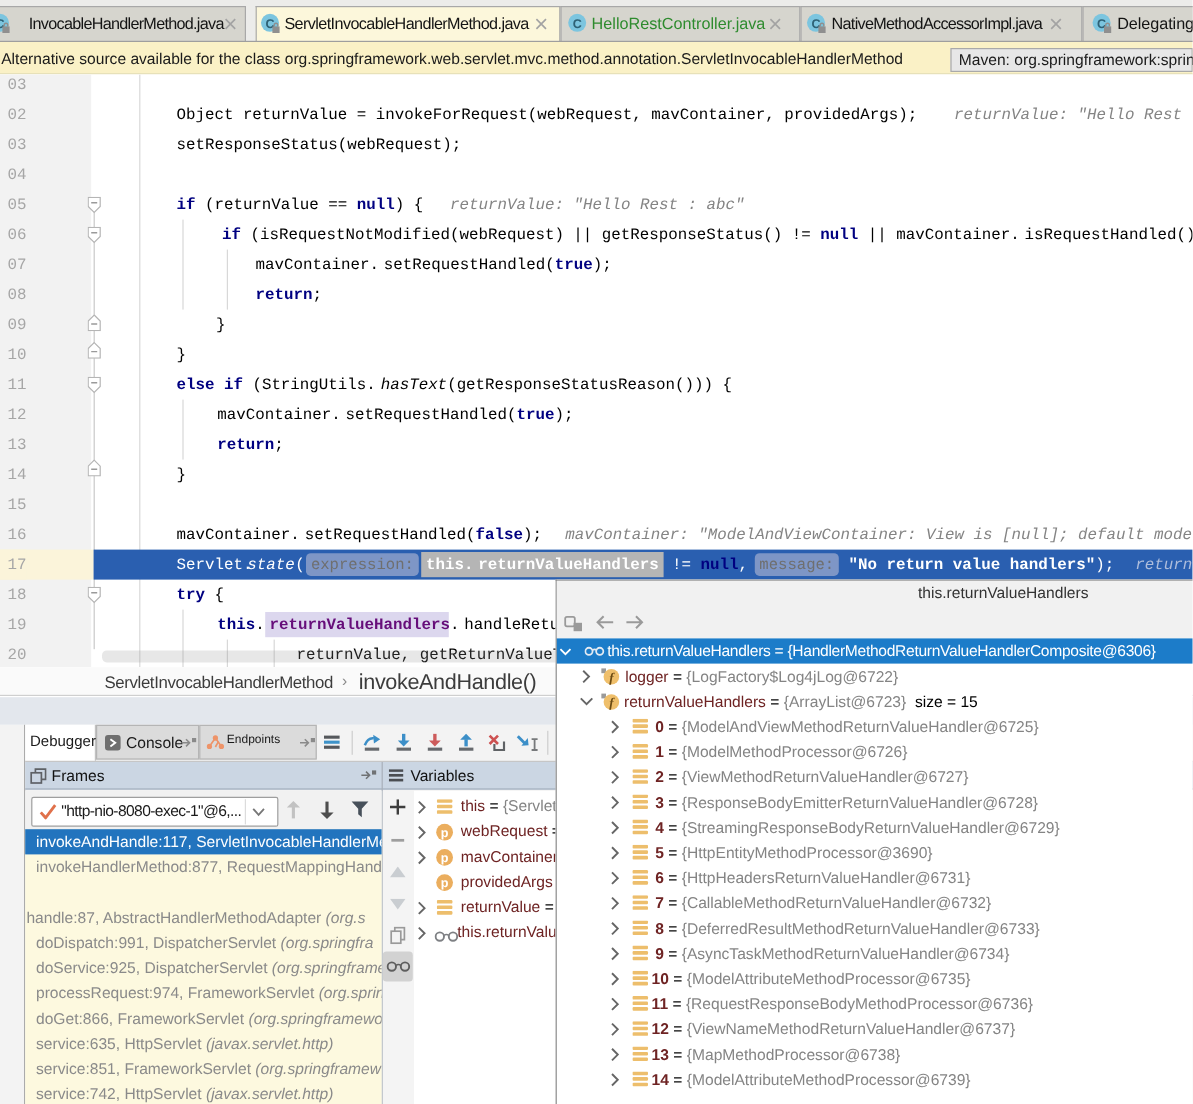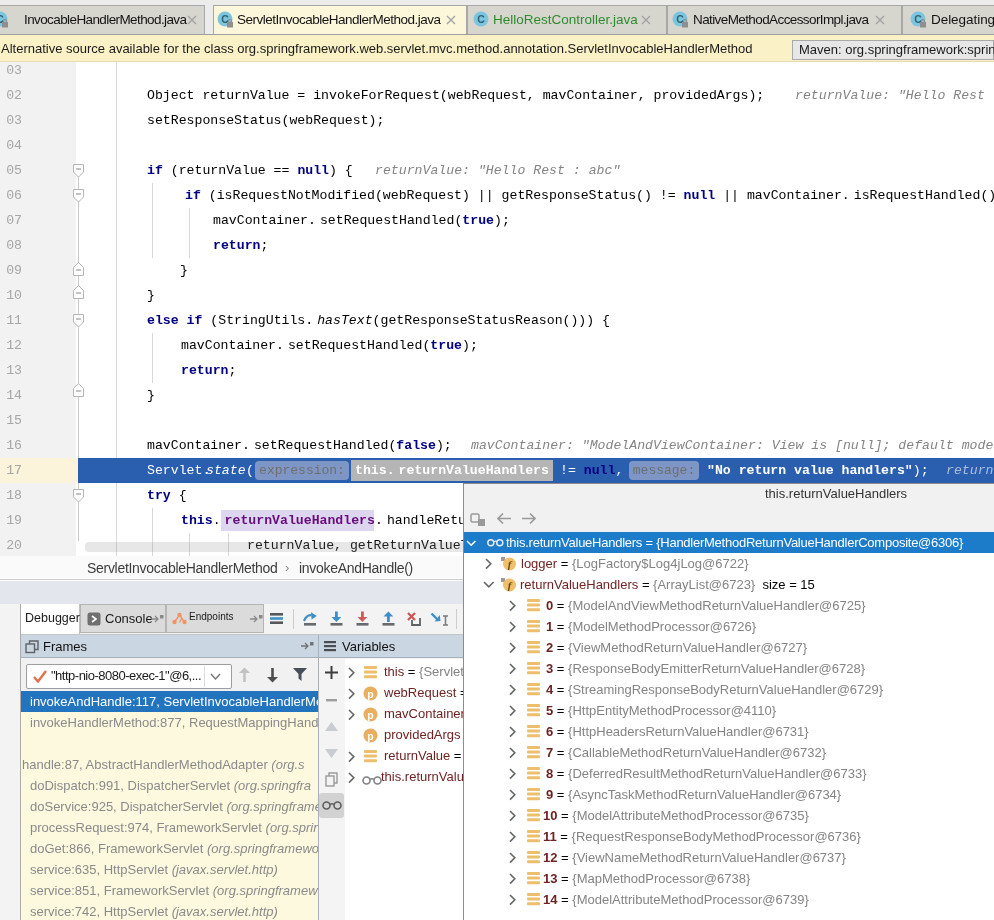--- a/index.html
+++ b/index.html
@@ -181,21 +181,21 @@
 <div class="cl" style="left:181px;top:446px"><span class="kw">this</span>.<span class="dg"></span><span style="color:#660E7A;font-weight:bold">returnValueHandlers</span>.<span class="dg"></span>handleReturnValue(</div>
 <div class="cl" style="left:247px;top:471px">returnValue, getReturnValueType(returnValue), mavContainer, webRequest);</div>
 
 <div class="abs" style="left:85px;top:480px;width:909px;height:10px;background:rgba(145,145,145,0.22);border-radius:4px"></div>
 
 </div>
 
 <div class="abs" style="left:0;top:556px;width:994px;height:24px;background:#FAFAFA;border-bottom:1px solid #CFCFCF"></div>
 <div class="abs" style="left:87px;top:559px;height:18px;line-height:18px;font-size:14px;letter-spacing:-0.3px;color:#3C3C3C;white-space:nowrap">ServletInvocableHandlerMethod</div>
     <div class="abs" style="left:285px;top:559px;height:18px;line-height:18px;font-size:13px;color:#8A8A8A">›</div>
-    <div class="abs" style="left:299px;top:559px;height:18px;line-height:18px;font-size:14px;letter-spacing:-0.3px;color:#3C3C3C;white-space:nowrap">invokeAndHandle()</div>
+    <div class="abs" style="left:299px;top:559px;height:18px;line-height:18px;font-size:18px;letter-spacing:-0.3px;color:#3C3C3C;white-space:nowrap">invokeAndHandle()</div>
 
 <div class="abs" style="left:0;top:581px;width:994px;height:23px;background:#E3E7ED"></div>
 
 <div class="abs" style="left:0;top:604px;width:994px;height:316px;background:#F3F3F3"></div>
 <div class="abs" style="left:20px;top:604px;width:1px;height:316px;background:#ABABAB"></div>
 
 <div class="abs" style="left:21px;top:604px;width:59px;height:30px;background:#FFFFFF;border-right:1px solid #C2C2C2"></div>
 <div class="abs" style="left:25px;top:611px;font-size:12.5px;color:#1A1A1A">Debugger</div>
 <div class="abs" style="left:80px;top:604px;width:86px;height:29px;background:#DBDBDB;border:1px solid #B5B5B5"></div>
 <svg class="abs" style="left:87px;top:612px" width="14" height="14">
@@ -473,21 +473,21 @@
     </svg>
 <div class="row21" style="left:546px;top:679px;width:448px"><span class="maroon" style="font-weight:bold">4</span> = <span class="grey">{StreamingResponseBodyReturnValueHandler@6729}</span></div>
 <svg class="abs" style="left:509px;top:705px" width="8" height="12">
       <path d="M1 1 l4.8 4.8 L1 10.6" fill="none" stroke="#666" stroke-width="1.6"></path>
     </svg>
 <svg class="abs" style="left:527px;top:704px" width="14" height="13">
       <rect x="0" y="0" width="13" height="3" rx="1" fill="#EDBE6C"></rect>
       <rect x="0" y="4.6" width="13" height="3" rx="1" fill="#EDBE6C"></rect>
       <rect x="0" y="9.2" width="13" height="3" rx="1" fill="#EDBE6C"></rect>
     </svg>
-<div class="row21" style="left:546px;top:700px;width:448px"><span class="maroon" style="font-weight:bold">5</span> = <span class="grey">{HttpEntityMethodProcessor@4110}</span></div>
+<div class="row21" style="left:546px;top:700px;width:448px"><span class="maroon" style="font-weight:bold">5</span> = <span class="grey">{HttpEntityMethodProcessor@3690}</span></div>
 <svg class="abs" style="left:509px;top:726px" width="8" height="12">
       <path d="M1 1 l4.8 4.8 L1 10.6" fill="none" stroke="#666" stroke-width="1.6"></path>
     </svg>
 <svg class="abs" style="left:527px;top:725px" width="14" height="13">
       <rect x="0" y="0" width="13" height="3" rx="1" fill="#EDBE6C"></rect>
       <rect x="0" y="4.6" width="13" height="3" rx="1" fill="#EDBE6C"></rect>
       <rect x="0" y="9.2" width="13" height="3" rx="1" fill="#EDBE6C"></rect>
     </svg>
 <div class="row21" style="left:546px;top:721px;width:448px"><span class="maroon" style="font-weight:bold">6</span> = <span class="grey">{HttpHeadersReturnValueHandler@6731}</span></div>
 <svg class="abs" style="left:509px;top:747px" width="8" height="12">

